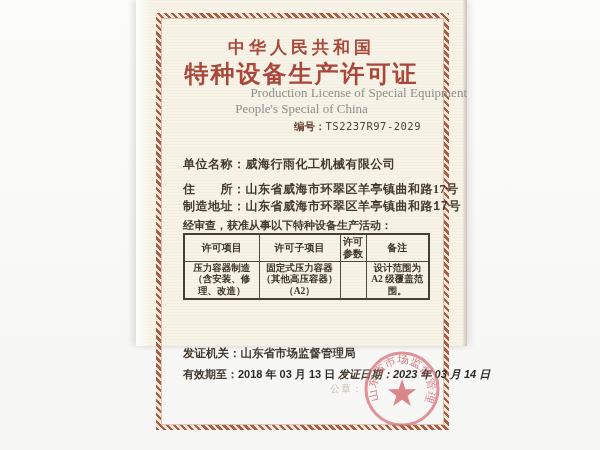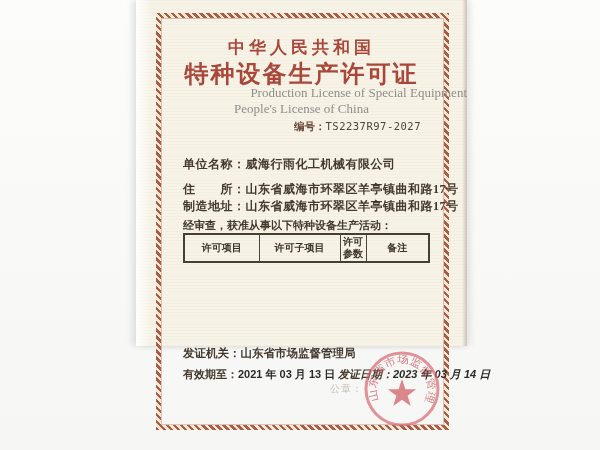--- a/index.html
+++ b/index.html
@@ -47,21 +47,21 @@
   .en-title1 { left:0; right:0; top:85px;  text-align:right; font-size:13px; color:#8e8e8b; }
   .en-title2 { left:0; right:0; top:101px; text-align:center; font-size:13px; color:#8e8e8b; }
 
   .license-no { right:46px; top:120px; font-size:10.5px; color:#6b4a3c; font-weight:bold; }
   .license-no .num { font-family:"DejaVu Sans Mono","Liberation Mono",monospace;
                      font-weight:normal; color:#4a443e; letter-spacing:.5px; }
 
   .field { left:47px; font-size:12px; font-weight:bold; color:#43392d; letter-spacing:.5px; white-space:nowrap;margin-top:12px; }
   .f-unit  { top:144px; }
   .f-addr  { top:169px; }
-  .f-mfg   { top:186px; }
+  .f-mfg   { top:186px;font-family:Liberation Mono, monospace; }
 
   .approval { left:47px; top:218px; font-size:11px; font-weight:bold; color:#43392d; }
 
   table.lic {
     position:absolute; left:47px; top:233px; width:245px;
     border-collapse:collapse; table-layout:fixed;
     font-size:9.5px; color:#3c342a; text-align:center;border-radius:6px;
   }
   table.lic th, table.lic td { border:1px solid #4e473e; padding:1px 2px; line-height:1.2; }
   table.lic { border:2px solid #463f36; }
@@ -83,24 +83,24 @@
 
 <div class="photo">
   <div class="paper">
     <div class="paper-edge-left"></div>
     <div class="paper-edge-right"></div>
     <div class="frame"></div>
 
     <div class="abs cn-title1">中华人民共和国</div>
     <div class="abs cn-title2">特种设备生产许可证</div>
     <div class="abs en-title1">Production License of Special Equipment</div>
-    <div class="abs en-title2">People's License of China</div>
+    <div class="abs en-title2">People's Special of China</div>
 
     <div class="abs license-no">
-      <span>编号：</span><span class="num">TS2237R97-2027</span>
+      <span>编号：</span><span class="num">TS2237R97-2029</span>
     </div>
 
     <div class="abs field f-unit">
       <span>单位名称：</span><span>威海行雨化工机械有限公司</span>
     </div>
     <div class="abs field f-addr">
       <span>住　　所：</span><span>山东省威海市环翠区羊亭镇曲和路17号</span>
     </div>
     <div class="abs field f-mfg">
       <span>制造地址：</span><span>山东省威海市环翠区羊亭镇曲和路17号</span>
@@ -115,29 +115,35 @@
           <col style="width:26px">
           <col style="width:63px">
         </colgroup>
       <tbody>
           <tr>
         <th>许可项目</th>
         <th>许可子项目</th>
         <th>许可参数</th>
         <th>备注</th>
       </tr>
+      <tr>
+        <td>压力容器制造（含安装、修理、改造）</td>
+        <td>固定式压力容器（其他高压容器）（A2）</td>
+        <td></td>
+        <td>设计范围为 A2 级覆盖范围。</td>
+      </tr>
     </tbody>
       </table>
 
     <div class="abs authority">
       <span>发证机关：</span><span>山东省市场监督管理局</span>
     </div>
 
     <div class="abs date-line d1">
-      <span>有效期至：</span><span class="date-val">2021 年 03 月 13 日</span>
+      <span>有效期至：</span><span class="date-val">2018 年 03 月 13 日</span>
     </div>
     <div class="abs date-line d2">
       <span>发证日期：</span><span class="date-val">2023 年 03 月 14 日</span>
     </div>
 
     <div class="abs gongzhang">公章：</div>
 
     <svg class="abs seal" viewBox="0 0 84 84">
       <circle cx="42" cy="42" r="36" fill="none" stroke="#d4646c" stroke-width="3" opacity="0.8"></circle>
       <path opacity="0.85" fill="#d05a62" d="M42 32 L45.4 42.2 L56.2 42.3 L47.6 48.7 L50.8 59 L42 52.8 L33.2 59 L36.4 48.7 L27.8 42.3 L38.6 42.2 Z"></path>

